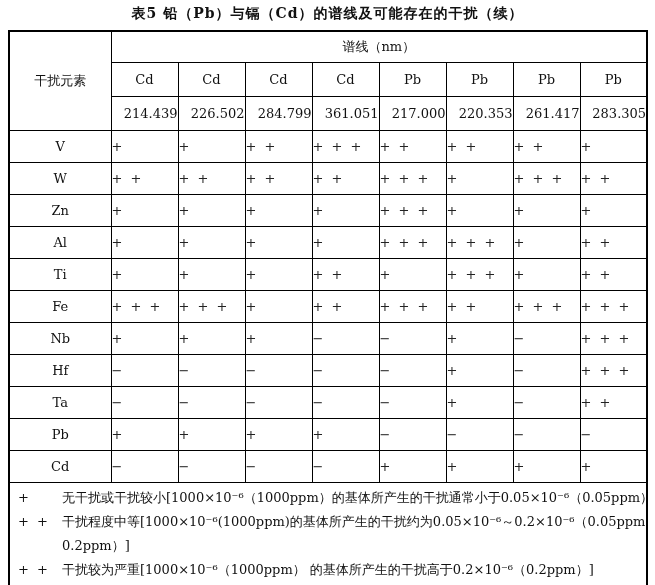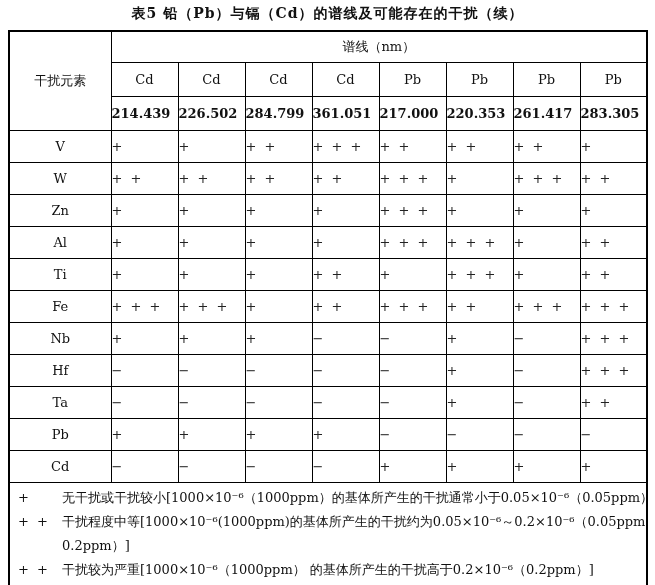--- a/index.html
+++ b/index.html
@@ -41,21 +41,21 @@
     padding: 0;
     overflow: hidden;
     white-space: nowrap;
   }
   
   col.c-el { width: 102px; }
   col.c-w  { width: 67px; }
 
   thead tr.r-group th { height: 30px; }
   thead tr.r-elem  th { height: 33px; text-align: center; }
-  thead tr.r-wave  th { height: 33px; text-align: left; font-weight: bold; }
+  thead tr.r-wave  th { height: 33px; text-align: right; }
   th.corner { text-align: center; vertical-align: middle; margin-top: 34px; }
 
   tbody th.el {
     height: 31px;
     text-align: center;
     vertical-align: middle;
   }
   tbody td {
     text-align: left;
     vertical-align: middle;

